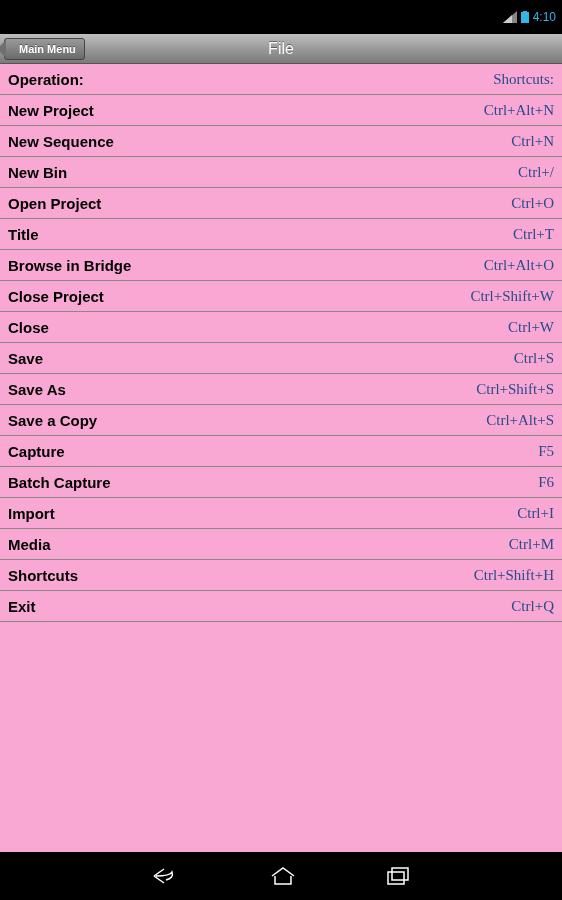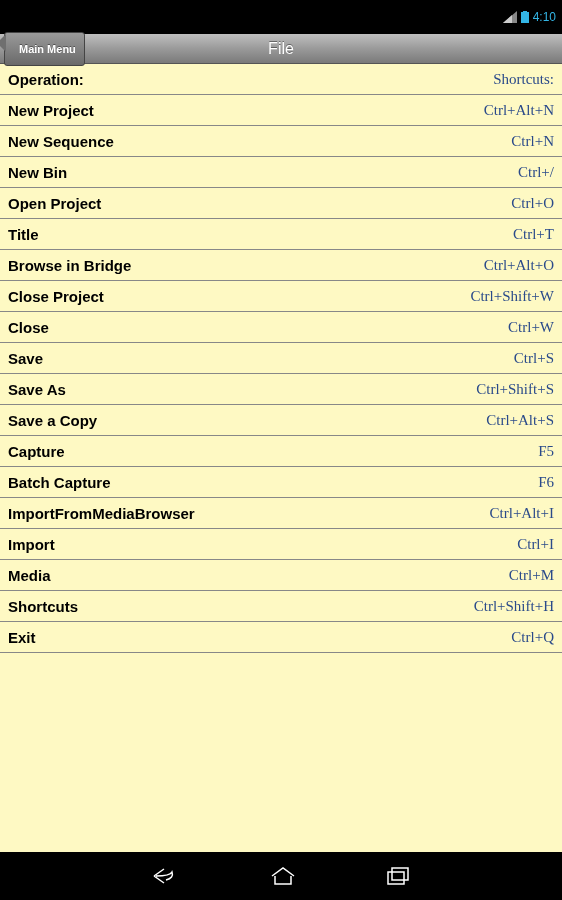--- a/index.html
+++ b/index.html
@@ -28,21 +28,21 @@
   .app-bar {
     height: 30px;
     background: linear-gradient(to bottom, #bfbfbf 0%, #9a9a9a 50%, #7a7a7a 100%);
     display: flex;
     align-items: center;
     position: relative;
     border-bottom: 1px solid #555;
   }
   .back-btn {
     margin-left: 4px;
-    height: 34px;
+    height: 22px;
     display: flex;
     align-items: center;
     background: linear-gradient(to bottom, #9a9a9a, #6a6a6a);
     border: 1px solid #444;
     border-radius: 3px;
     position: relative;
     padding: 0 8px 0 14px;
     color: #fff;
     font-size: 11px;
     font-weight: bold;
@@ -64,21 +64,21 @@
     text-align: center;
     color: #fff;
     font-size: 16px;
     font-weight: normal;
     text-shadow: 0 -1px 0 rgba(0,0,0,0.4);
     pointer-events: none;
   }
   .list {
     flex: 1;
     overflow-y: auto;
-    background: #fef9c3;
+    background: #f9a8d4;
   }
   .row {
     display: flex;
     justify-content: space-between;
     align-items: center;
     padding: 6px 8px;
     border-bottom: 1px solid #888;
     min-height: 31px;
   }
   .row.header .op { font-weight: bold; color: #000; font-size: 15px; }
@@ -181,24 +181,20 @@
       </div>
       <div class="row">
         <span class="op">Capture</span>
         <span class="sc">F5</span>
       </div>
       <div class="row">
         <span class="op">Batch Capture</span>
         <span class="sc">F6</span>
       </div>
       <div class="row">
-        <span class="op">ImportFromMediaBrowser</span>
-        <span class="sc">Ctrl+Alt+I</span>
-      </div>
-      <div class="row">
         <span class="op">Import</span>
         <span class="sc">Ctrl+I</span>
       </div>
       <div class="row">
         <span class="op">Media</span>
         <span class="sc">Ctrl+M</span>
       </div>
       <div class="row">
         <span class="op">Shortcuts</span>
         <span class="sc">Ctrl+Shift+H</span>

